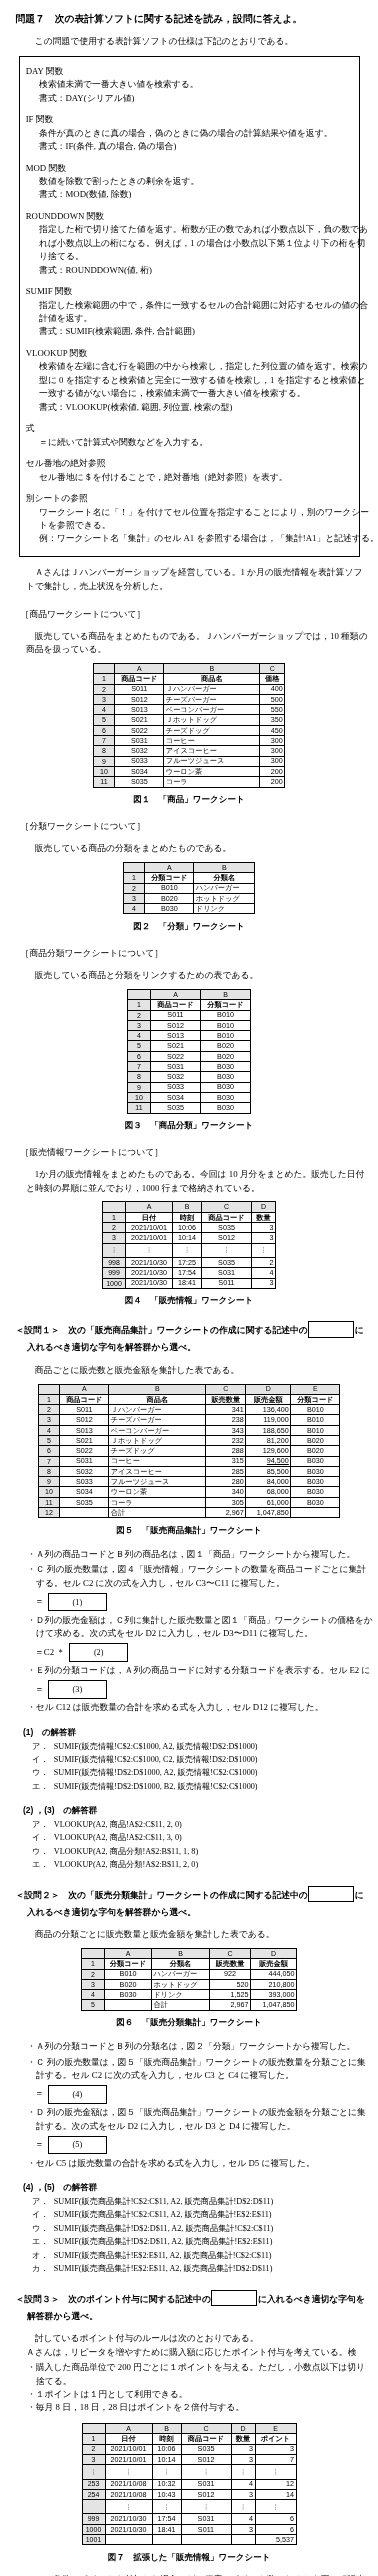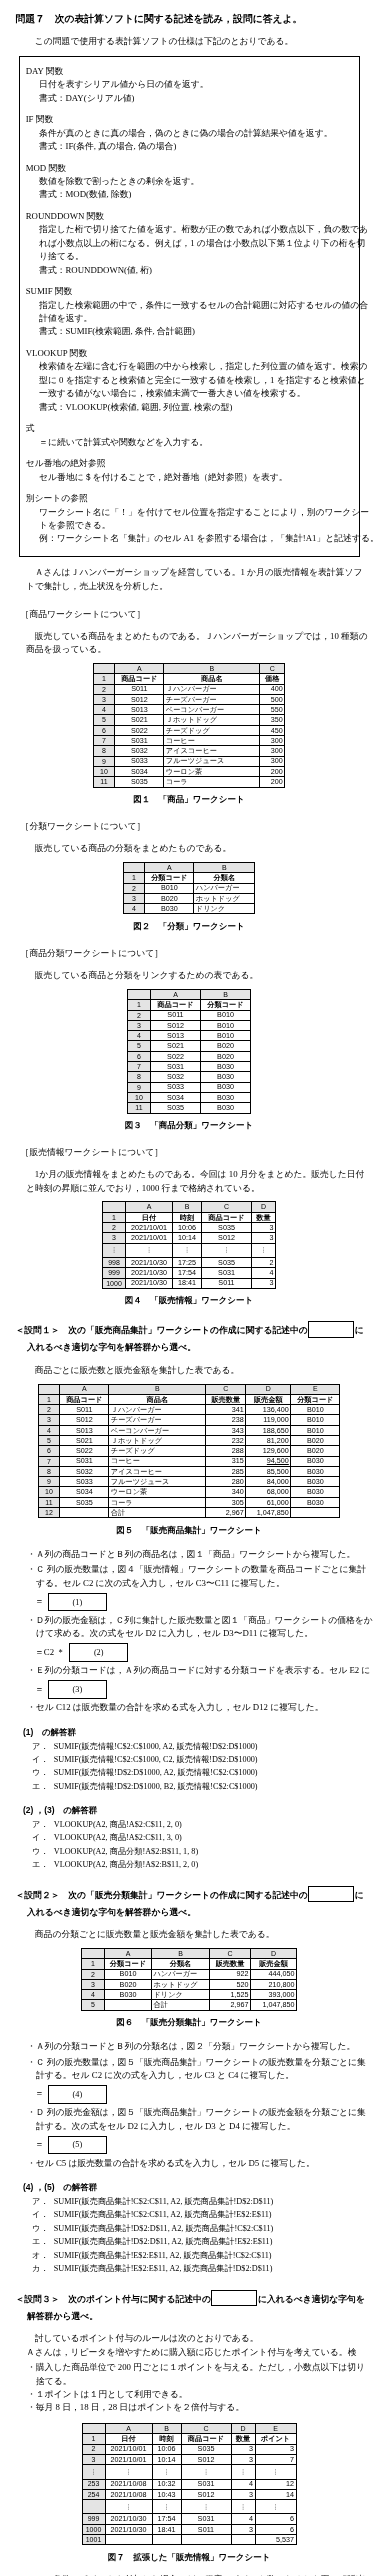--- a/index.html
+++ b/index.html
@@ -56,21 +56,21 @@
 
   <div class="doc-title">問題７　次の表計算ソフトに関する記述を読み，設問に答えよ。</div>
 
   <div class="para">
     <div class="pline">この問題で使用する表計算ソフトの仕様は下記のとおりである。</div>
   </div>
 
   <div class="spec-box">
       <div class="spec-section">
         <div class="spec-title">DAY 関数</div>
-        <div class="spec-line">日付を表すシリアル値から日の値を返す。</div>
+        <div class="spec-line">検索値未満で一番大きい値を検索する。</div>
         <div class="spec-line">書式：DAY(シリアル値)</div>
       </div>
       <div class="spec-section">
         <div class="spec-title">IF 関数</div>
         <div class="spec-line">条件が真のときに真の場合，偽のときに偽の場合の計算結果や値を返す。</div>
         <div class="spec-line">書式：IF(条件, 真の場合, 偽の場合)</div>
       </div>
       <div class="spec-section">
         <div class="spec-title">MOD 関数</div>
         <div class="spec-line">数値を除数で割ったときの剰余を返す。</div>
@@ -612,21 +612,21 @@
             <th class="hd">1</th>
             <td style="text-align: center;">分類コード</td>
             <td style="text-align: center;">分類名</td>
             <td style="text-align: center;">販売数量</td>
             <td style="text-align: center;">販売金額</td>
           </tr>
           <tr>
             <th class="hd">2</th>
             <td style="text-align: center;">B010</td>
             <td style="text-align: left;">ハンバーガー</td>
-            <td style="text-align: right;">922</td>
+            <td style="text-align: center;">922</td>
             <td style="text-align: right;">444,050</td>
           </tr>
           <tr>
             <th class="hd">3</th>
             <td style="text-align: center;">B020</td>
             <td style="text-align: left;">ホットドッグ</td>
             <td style="text-align: right;">520</td>
             <td style="text-align: right;">210,800</td>
           </tr>
           <tr>

